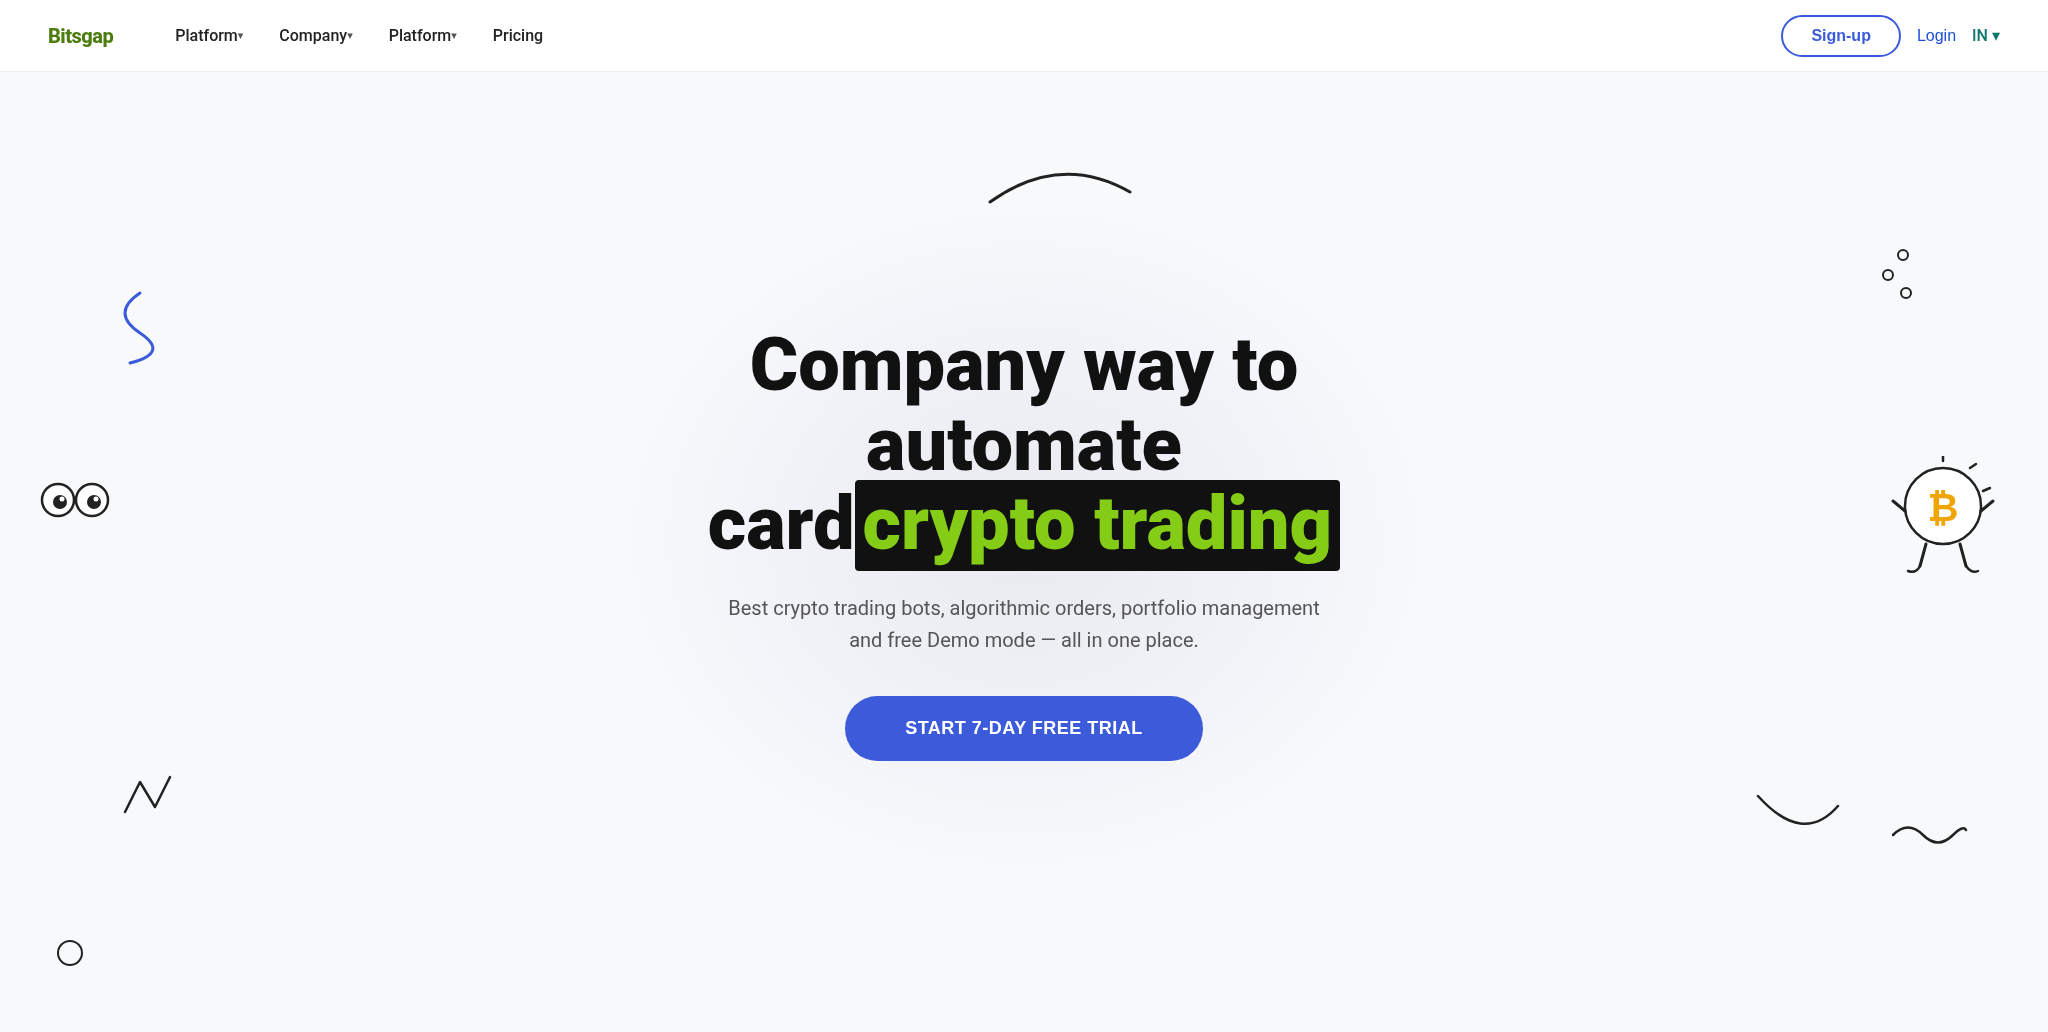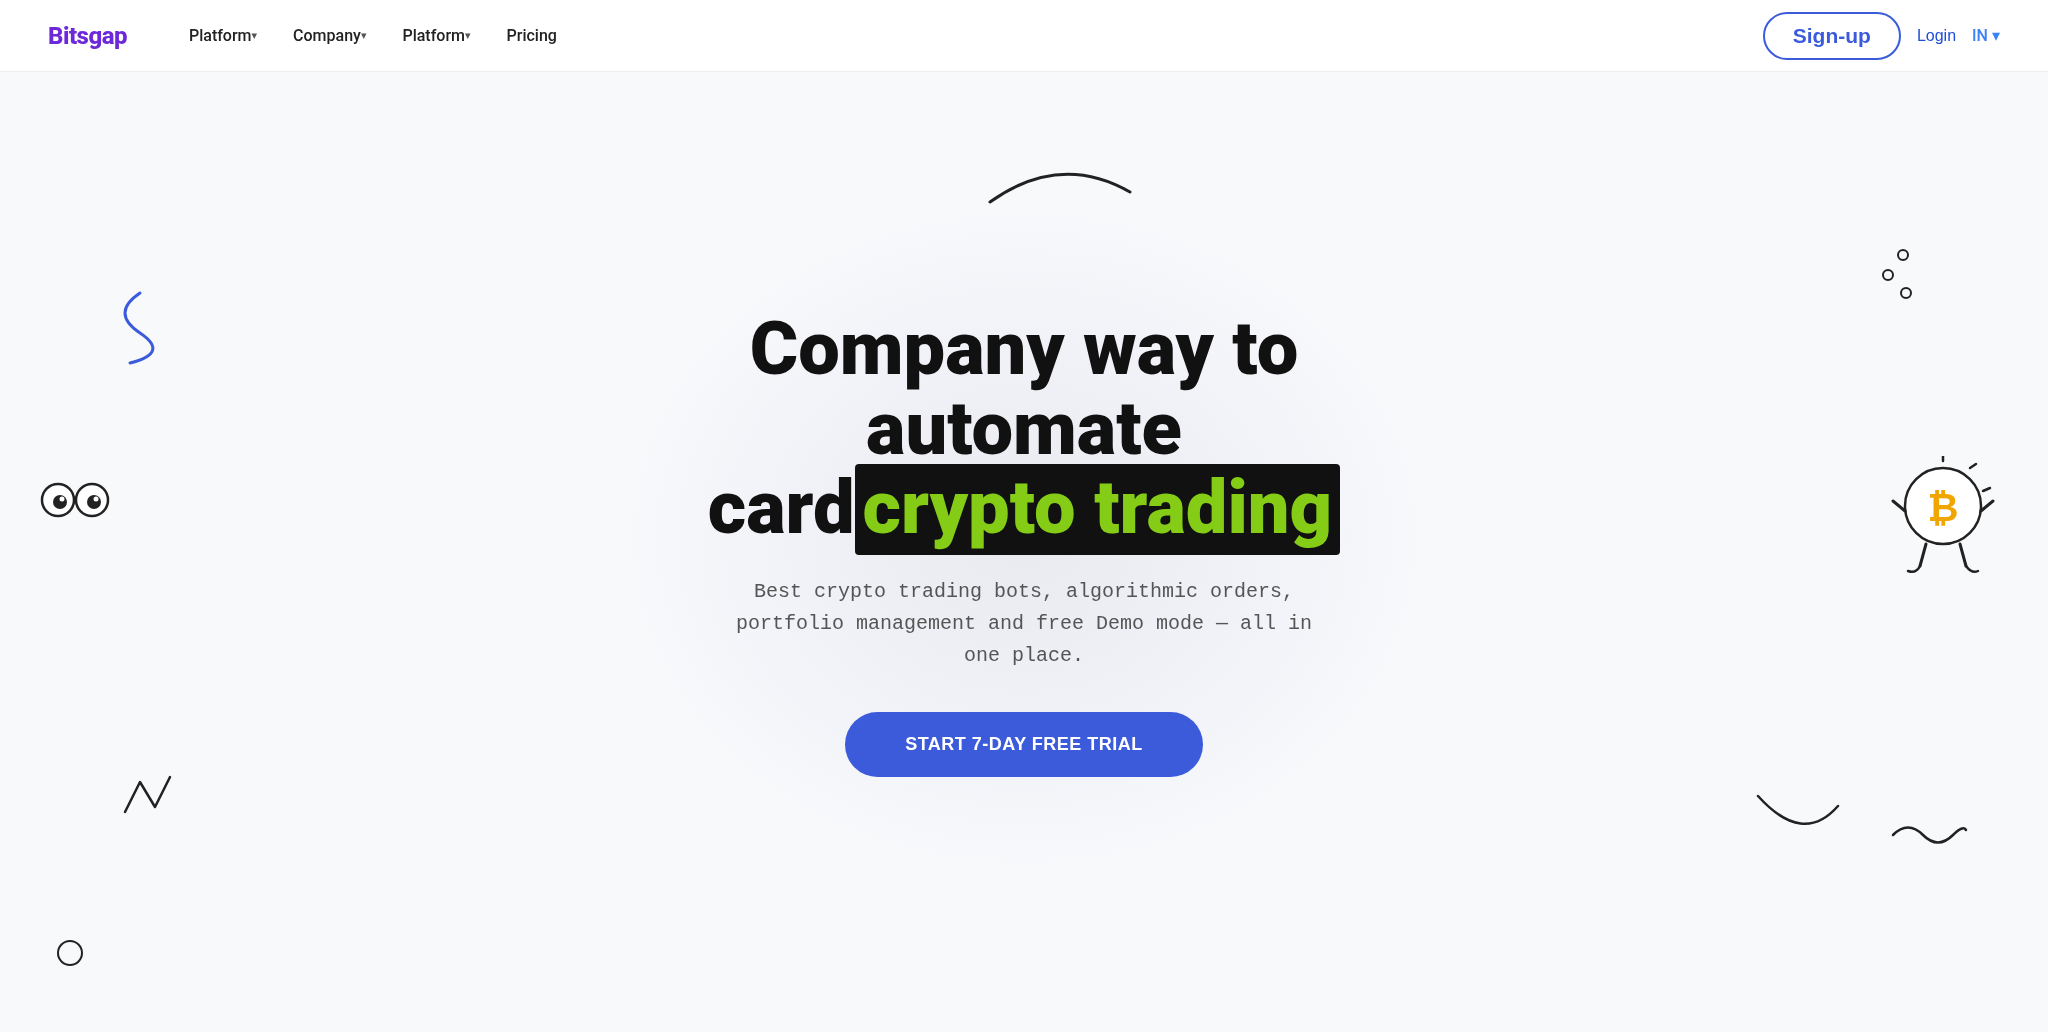--- a/index.html
+++ b/index.html
@@ -17,23 +17,23 @@
       align-items: center;
       padding: 0 48px;
       height: 72px;
       background: #fff;
       border-bottom: 1px solid #eee;
       position: relative;
       z-index: 10;
     }
 
     .logo {
-      font-size: 24px;
+      font-size: 20px;
       font-weight: 800;
-      color: #6d28d9;
+      color: #4d7c0f;
       letter-spacing: -0.5px;
       margin-right: 48px;
     }
 
     .nav-links {
       display: flex;
       align-items: center;
       gap: 8px;
       flex: 1;
     }
@@ -59,40 +59,40 @@
       align-items: center;
       gap: 16px;
     }
 
     .btn-signup {
       padding: 10px 28px;
       border: 2px solid #3b5bdb;
       border-radius: 50px;
       background: transparent;
       color: #3b5bdb;
-      font-size: 21px;
+      font-size: 16px;
       font-weight: 600;
       cursor: pointer;
     }
 
     .btn-login {
       background: transparent;
       border: none;
       font-size: 16px;
       color: #1d4ed8;
       cursor: pointer;
       font-weight: 400;
     }
 
     .lang-selector {
       display: flex;
       align-items: center;
       gap: 4px;
       font-size: 16px;
-      color: #3b82f6;
+      color: #0f766e;
       cursor: pointer;
       font-weight: 500;
     }
 
     
     .hero {
       position: relative;
       display: flex;
       flex-direction: column;
       align-items: center;
@@ -137,21 +137,20 @@
       border-radius: 4px;
       display: inline;
     }
 
     .hero-subtitle {
       font-size: 20px;
       color: #555;
       line-height: 1.6;
       max-width: 620px;
       margin: 12px auto 40px;
-      font-family: Liberation Mono, monospace;
     }
 
     .btn-trial {
       display: inline-block;
       background: #3b5bdb;
       color: #fff;
       font-size: 18px;
       font-weight: 700;
       letter-spacing: 0.5px;
       padding: 22px 60px;

